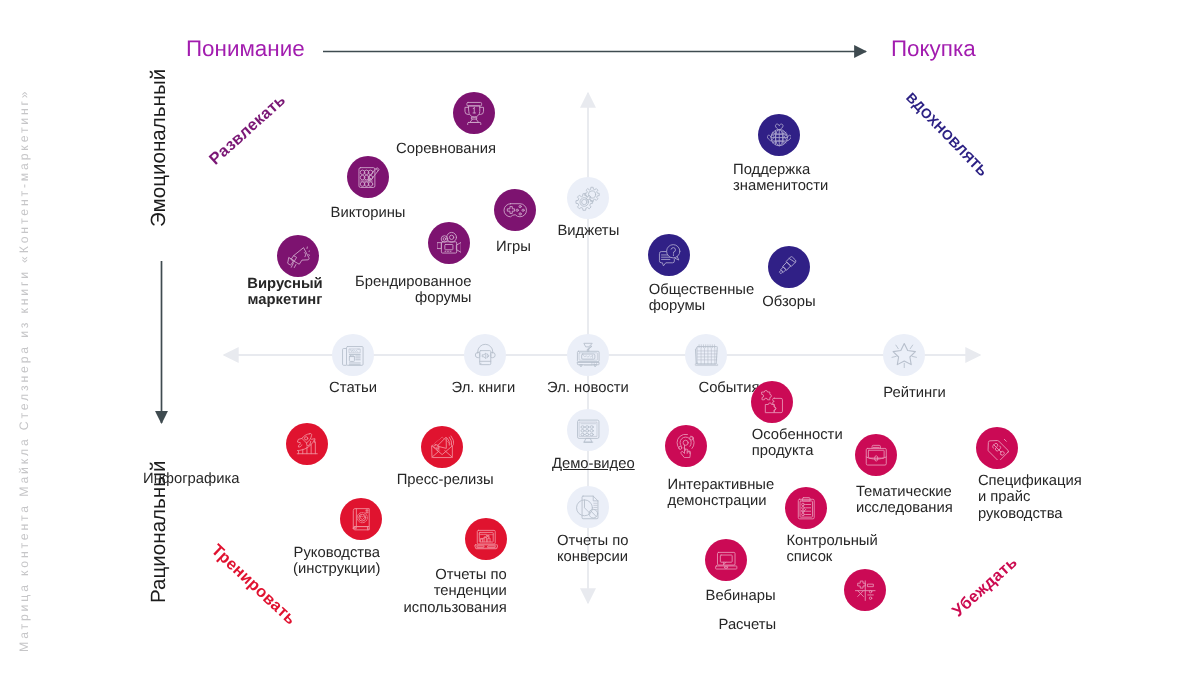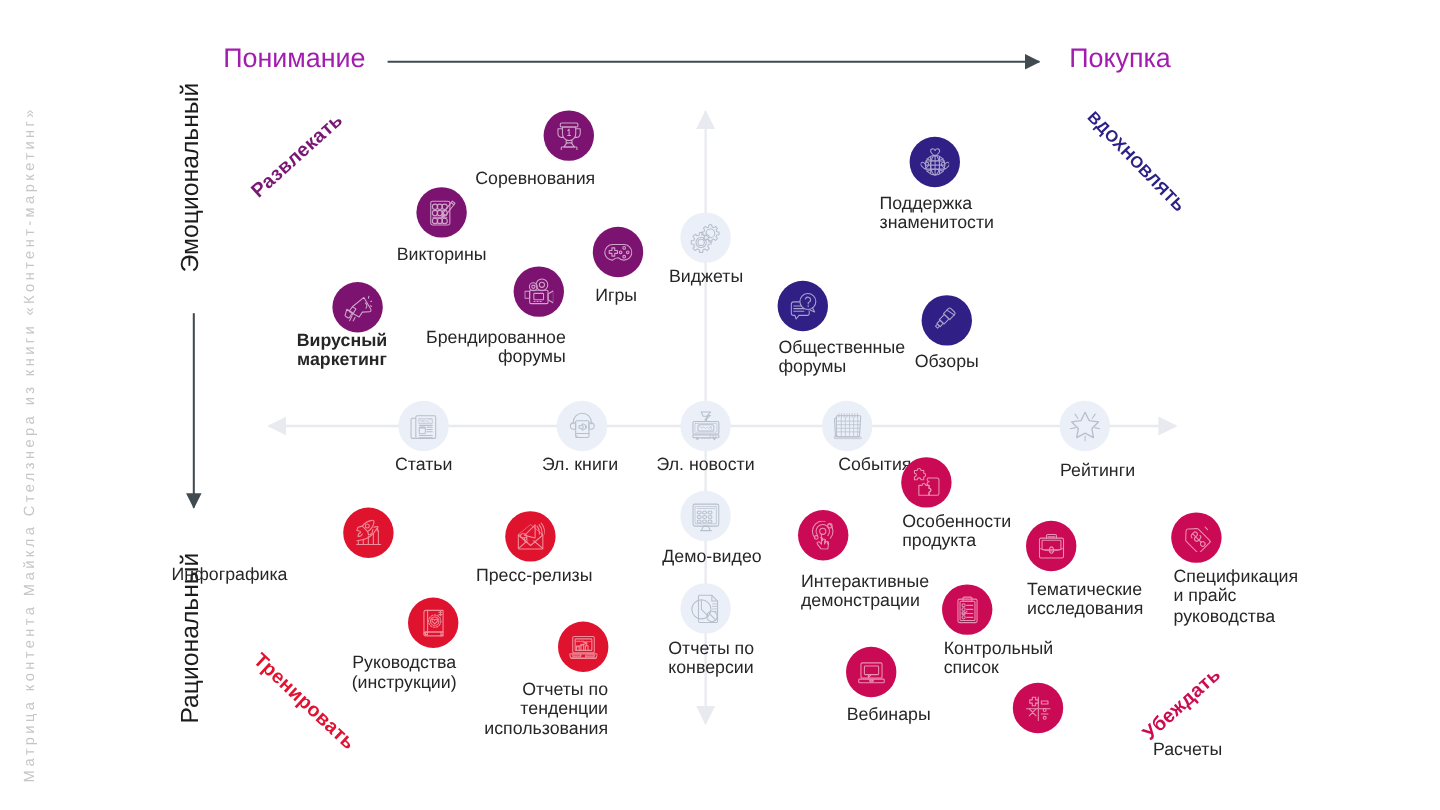--- a/index.html
+++ b/index.html
@@ -261,21 +261,21 @@
             <ellipse cx="6.9" cy="12.5" rx="1.5" ry="1.15"></ellipse>
             <ellipse cx="11.0" cy="12.5" rx="1.5" ry="1.15"></ellipse>
             <ellipse cx="15.1" cy="12.5" rx="1.5" ry="1.15"></ellipse>
             <ellipse cx="6.9" cy="15.899999999999999" rx="1.5" ry="1.15"></ellipse>
             <ellipse cx="11.0" cy="15.899999999999999" rx="1.5" ry="1.15"></ellipse>
             <ellipse cx="15.1" cy="15.899999999999999" rx="1.5" ry="1.15"></ellipse>
             <path d="M10.2 19.4h3.6l1.6 3.4H8.6z"></path>
             <path d="M7.9 22.8h8.2"></path>
           </svg>
         </div>
-        <div class="lbl" style="top: 456px; left: 443.3px; width: 300px; text-align: center;">Демо-видео</div>
+        <div class="lbl" style="top: 456px; left: 443.3px; width: 300px; text-align: center; text-decoration: underline;">Демо-видео</div>
       </div>
       <div class="node" style="left: 0px; top: 0px;">
         <div class="bubble" style="left: 567px; top: 486px; width: 42px; height: 42px; background: rgb(235, 239, 248); --bg: #ebeff8;">
           <svg width="26.5" height="26.5" viewBox="0 0 24 24" fill="none" stroke="#b7bfcc" stroke-width="0.8" stroke-linecap="round" stroke-linejoin="round">
             <path d="M7.3 1.9h9.2l4.3 4.3v15.3a.9.9 0 0 1-.9.9H7.3a.9.9 0 0 1-.9-.9V2.8a.9.9 0 0 1 .9-.9z"></path>
             <path d="M16.5 1.9v4.3h4.3"></path>
             <path d="M17 8.4h3.1M17 10.3h3.1M17 12.2h3.1M17 14.1h3.1" stroke-width=".6"></path>
             <circle cx="8.6" cy="12.5" r="7.2"></circle>
             <path d="M8.6 5.3v7.2l5.1 5.1"></path>
             <circle cx="16.6" cy="17.8" r="3.9"></circle>
@@ -439,16 +439,16 @@
           <svg width="24.5" height="24.5" viewBox="0 0 24 24" fill="none" stroke="rgb(232,145,179)" stroke-width="0.88" stroke-linecap="round" stroke-linejoin="round">
             <path d="M5 5.1h2.1V3h2.7v2.1H12v2.7H9.8v2.1H7.1V7.8H5z"></path>
             <path d="M14.5 6h5.4v2.5h-5.4z"></path>
             <path d="M4.6 18.1l5.6-5.6M4.6 12.5l5.6 5.6"></path>
             <path d="M14.5 16.6h5.4"></path>
             <circle cx="17.2" cy="13.4" r="1.2"></circle>
             <circle cx="17.2" cy="19.8" r="1.2"></circle>
             <path d="M12 2.8v19.2M2.4 12.4h19.2"></path>
           </svg>
         </div>
-        <div class="lbl" style="top: 617px; left: 718.5px; width: 300px; text-align: right;">Расчеты</div>
+        <div class="lbl" style="top: 617px; left: 718.5px; width: 300px; text-align: left;">Расчеты</div>
       </div>
     </div>
 </div>
 
 </body></html>

